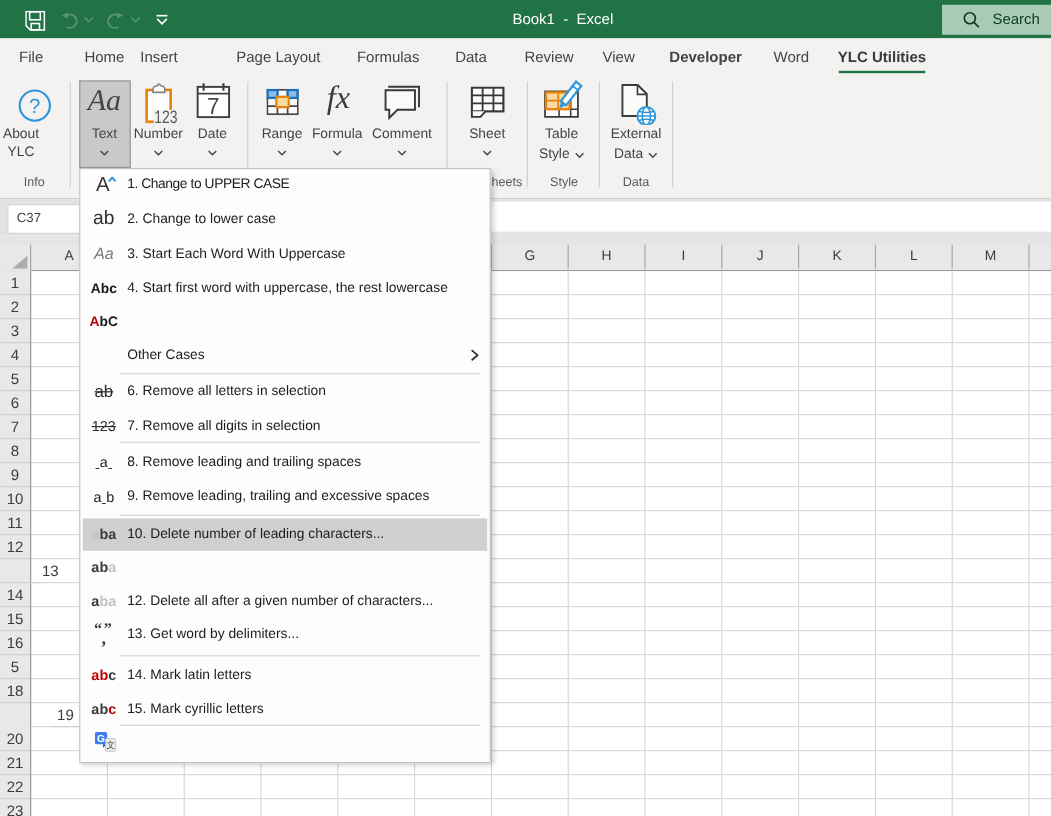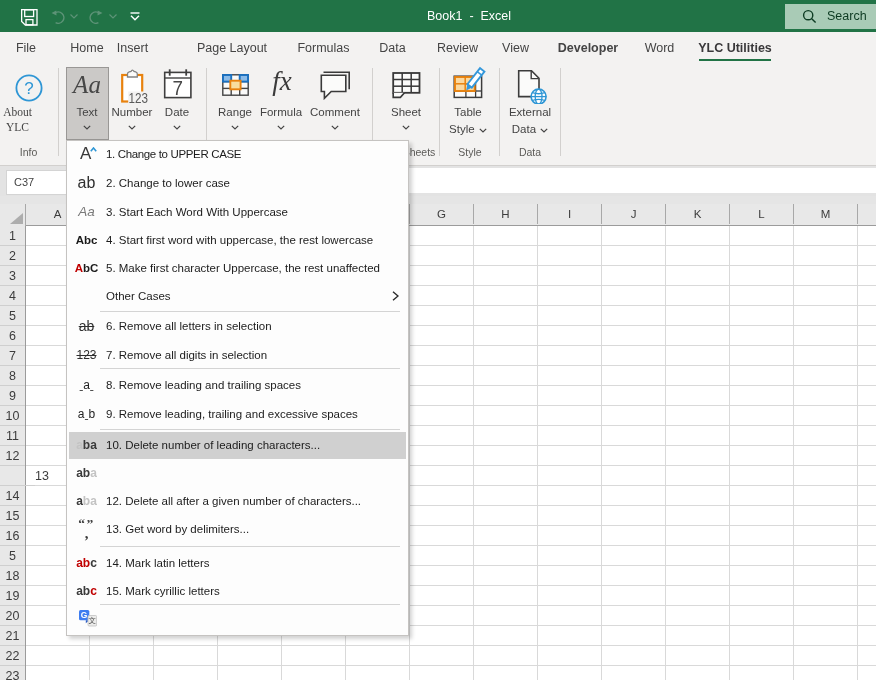--- a/index.html
+++ b/index.html
@@ -116,21 +116,21 @@
   </div>
   <div class="abs" id="tab-underline"></div>
 
   <div class="abs" id="ribbon">
     <div class="abs" id="textbtn"></div>
 
     <svg class="abs" style="left:15px;top:12px" width="28" height="28" viewBox="0 0 28 28">
       <circle cx="14" cy="14" r="12.6" fill="none" stroke="#2e96d5" stroke-width="1.8"></circle>
       <text x="14" y="20" text-anchor="middle" font-size="17" fill="#2e96d5" font-family="Liberation Sans">?</text>
     </svg>
-    <div class="rbtn-label" style="left:0px;top:43px;width:35px;font-family:Liberation Serif, serif;">About<br>YLC</div>
+    <div class="rbtn-label" style="left:0px;top:43px;width:35px;">About<br>YLC</div>
     <div class="glabel" style="left:0;width:57px;">Info</div>
     <div class="gsep" style="left:58px;"></div>
 
     <div class="abs" style="left:66px;top:8px;width:42px;height:30px;text-align:center;
         font-family:'Liberation Serif',serif;font-style:italic;font-size:25px;color:#474747;line-height:30px;">Aa</div>
     <div class="rbtn-label" style="left:66px;top:43px;width:42px;">Text</div>
     <svg class="chev" style="left:83px;top:63px;" viewBox="0 0 8 5">
       <path d="M0.8 0.8 L4 4 L7.2 0.8" fill="none" stroke="#444" stroke-width="1.2"></path>
     </svg>
 
@@ -325,21 +325,21 @@
       <div class="rh" style="top:160px;">9</div>
       <div class="rh" style="top:180px;">10</div>
       <div class="rh" style="top:200px;">11</div>
       <div class="rh" style="top:220px;">12</div>
       <div class="rh" style="top:240px;padding-left:35px;">13</div>
       <div class="rh" style="top:260px;">14</div>
       <div class="rh" style="top:280px;">15</div>
       <div class="rh" style="top:300px;">16</div>
       <div class="rh" style="top:320px;">5</div>
       <div class="rh" style="top:340px;">18</div>
-      <div class="rh" style="top:360px;">19</div>
+      <div class="rh" style="top:360px;margin-left:42px;">19</div>
       <div class="rh" style="top:380px;">20</div>
       <div class="rh" style="top:400px;">21</div>
       <div class="rh" style="top:420px;">22</div>
       <div class="rh" style="top:440px;">23</div>
     </div>
   </div>
 
   <div class="abs" id="menu">
     <div id="hl"></div>
   <div class="mi" style="top:-1.5px;">
@@ -356,21 +356,20 @@
     <div class="mi" style="top:56.5px;">
       <div class="ic"><span style="font-weight:normal;font-style:italic;color:#7a7a7a;font-size:13.5px;">Aa</span></div>
       <div class="tx">3. Start Each Word With Uppercase</div>
     </div>
     <div class="mi" style="top:84.5px;">
       <div class="ic"><span style="font-size:11.5px;color:#1a1a1a;">Abc</span></div>
       <div class="tx">4. Start first word with uppercase, the rest lowercase</div>
     </div>
     <div class="mi" style="top:113px;">
       <div class="ic"><span style="font-size:11.5px;color:#1a1a1a;"><span style="color:#c00000;">A</span>bC</span></div>
-      <div class="tx">5. Make first character Uppercase, the rest unaffected</div>
     </div>
     <div class="mi" style="top:140.5px;">
       <div class="ic"></div>
       <div class="tx">Other Cases</div>
       <svg style="position:absolute;right:9px;top:9px" width="7" height="10" viewBox="0 0 7 10">
         <path d="M1 0.8 L6 5 L1 9.2" fill="none" stroke="#2a2a2a" stroke-width="1.4"></path>
       </svg>
     </div>
     <div class="mi" style="top:171px;">
       <div class="ic"><span style="font-weight:normal;text-decoration:line-through;font-size:14px;color:#2f2f2f;">ab</span></div>

